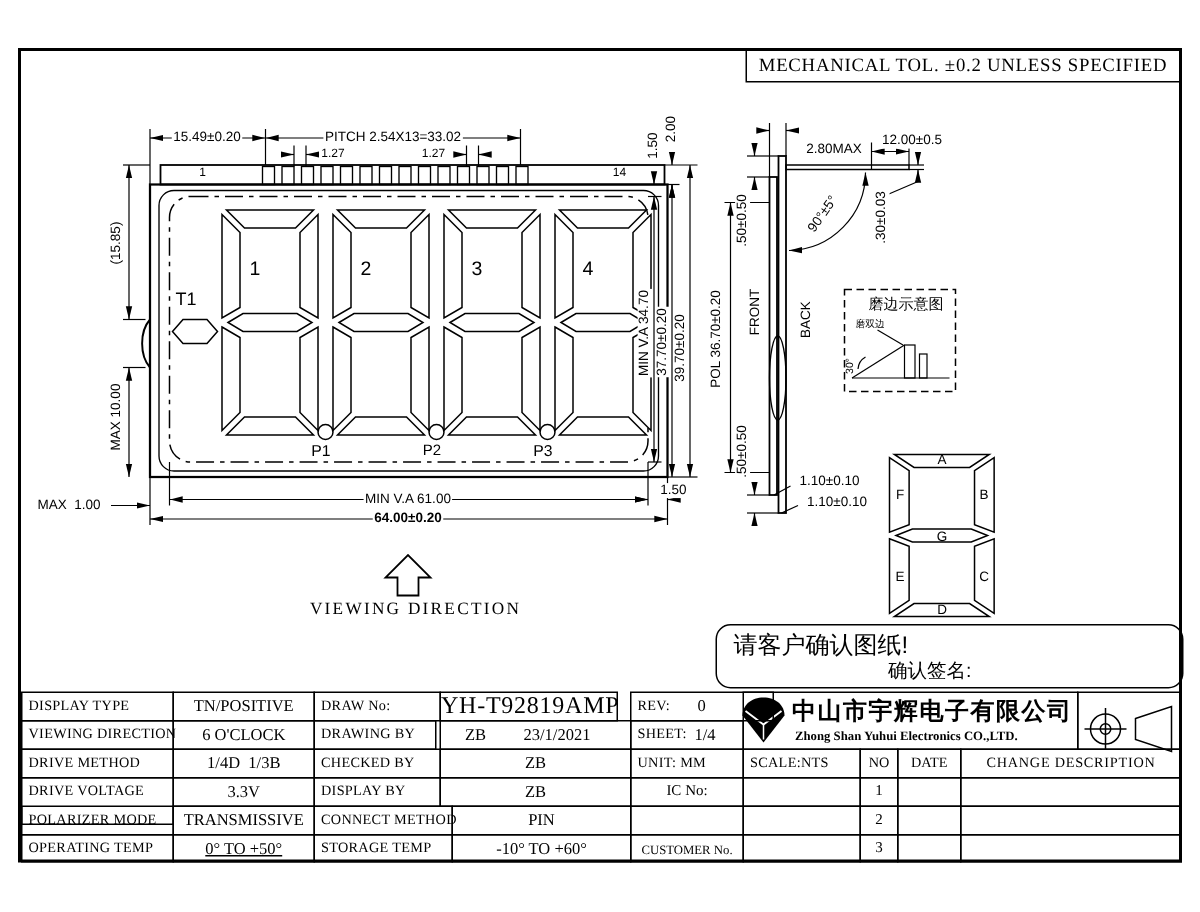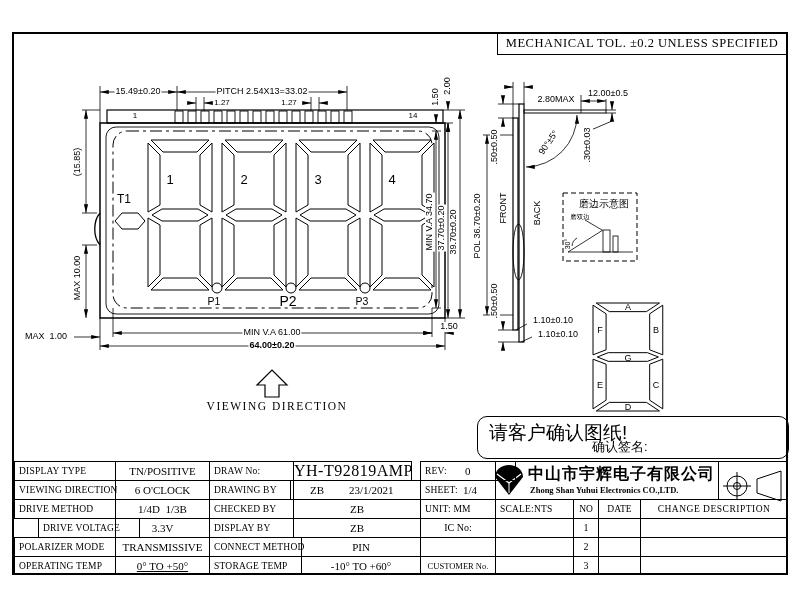--- a/index.html
+++ b/index.html
@@ -210,21 +210,21 @@
   <span class="dim" style="left:272px;top:333px;">MIN V.A 61.00</span>
   <span class="dim" style="left:272px;top:346px;font-weight:bold;">64.00±0.20</span>
   <span class="dim" style="left:449px;top:327px;">1.50</span>
 
   <span class="mark" style="left:124px;top:199px;font-size:12px;">T1</span>
   <span class="mark" style="left:170px;top:179px;font-size:13px;">1</span>
   <span class="mark" style="left:244px;top:179px;font-size:13px;">2</span>
   <span class="mark" style="left:318px;top:179px;font-size:13px;">3</span>
   <span class="mark" style="left:392px;top:179px;font-size:13px;">4</span>
   <span class="mark" style="left:214px;top:301px;font-size:10.5px;">P1</span>
-  <span class="mark" style="left:288px;top:301px;font-size:14px;">P2</span>
+  <span class="mark" style="left:288px;top:301px;font-size:10px;">P2</span>
   <span class="mark" style="left:362px;top:301px;font-size:10.5px;">P3</span>
 
   <span class="mark" style="left:277px;top:407px;font-family:'Liberation Serif',serif;font-size:11.5px;letter-spacing:1.5px;">VIEWING DIRECTION</span>
 
   <span class="dim" style="left:556px;top:84px;margin-top:16px;">2.80MAX</span>
   <span class="dim" style="left:608px;top:94px;">12.00±0.5</span>
   <span class="dimv" style="left:588px;top:145px;">.30±0.03</span>
   <span class="dimv" style="left:549px;top:143px;transform:translate(-50%,-50%) rotate(-55deg);">90°±5°</span>
   <span class="dimv" style="left:495px;top:147px;">.50±0.50</span>
   <span class="dimv" style="left:478px;top:226px;">POL 36.70±0.20</span>
@@ -240,31 +240,31 @@
 
   <span class="segl" style="left:628px;top:307px;">A</span>
   <span class="segl" style="left:600px;top:330px;">F</span>
   <span class="segl" style="left:656px;top:330px;">B</span>
   <span class="segl" style="left:628px;top:358px;">G</span>
   <span class="segl" style="left:600px;top:385px;">E</span>
   <span class="segl" style="left:656px;top:385px;">C</span>
   <span class="segl" style="left:628px;top:407px;">D</span>
 
   <div class="box" style="left:477px;top:416px;width:312px;height:43px;border-radius:10px;">
-    <span class="txt" style="left:11px;top:3px;font-size:19px;">请客户确认图纸!</span>
+    <span class="txt" style="left:11px;top:3px;font-size:16px;">请客户确认图纸!</span>
     <span class="txt" style="left:114px;top:21px;font-size:13px;">确认签名:</span>
   </div>
 
   <div class="cell cl" style="left:14px;top:461px;width:102px;height:20px;">DISPLAY TYPE</div>
   <div class="cell cv" style="left:115px;top:461px;width:95px;height:20px;">TN/POSITIVE</div>
   <div class="cell cl" style="left:14px;top:480px;width:102px;height:20px;">VIEWING DIRECTION</div>
   <div class="cell cv" style="left:115px;top:480px;width:95px;height:20px;">6 O'CLOCK</div>
   <div class="cell cl" style="left:14px;top:499px;width:102px;height:20px;">DRIVE METHOD</div>
   <div class="cell cv" style="left:115px;top:499px;width:95px;height:20px;">1/4D &nbsp;1/3B</div>
-  <div class="cell cl" style="left:14px;top:518px;width:102px;height:20px;margin-left:24px;">DRIVE VOLTAGE</div>
+  <div class="cell cl" style="left:14px;top:518px;width:102px;height:32px;">DRIVE VOLTAGE</div>
   <div class="cell cv" style="left:115px;top:518px;width:95px;height:20px;">3.3V</div>
   <div class="cell cl" style="left:14px;top:537px;width:102px;height:20px;">POLARIZER MODE</div>
   <div class="cell cv" style="left:115px;top:537px;width:95px;height:20px;">TRANSMISSIVE</div>
   <div class="cell cl" style="left:14px;top:556px;width:102px;height:19px;">OPERATING TEMP</div>
   <div class="cell cv" style="left:115px;top:556px;width:95px;height:19px;text-decoration:underline;">0° TO +50°</div>
 
   <div class="cell cl" style="left:209px;top:461px;width:85px;height:20px;">DRAW No:</div>
   <div class="cell cc" style="left:293px;top:461px;width:119px;height:20px;font-size:16px;letter-spacing:.5px;">YH-T92819AMP</div>
   <div class="cell cl" style="left:209px;top:480px;width:82px;height:20px;">DRAWING BY</div>
   <div class="cell" style="left:293px;top:480px;width:128px;height:20px;">

